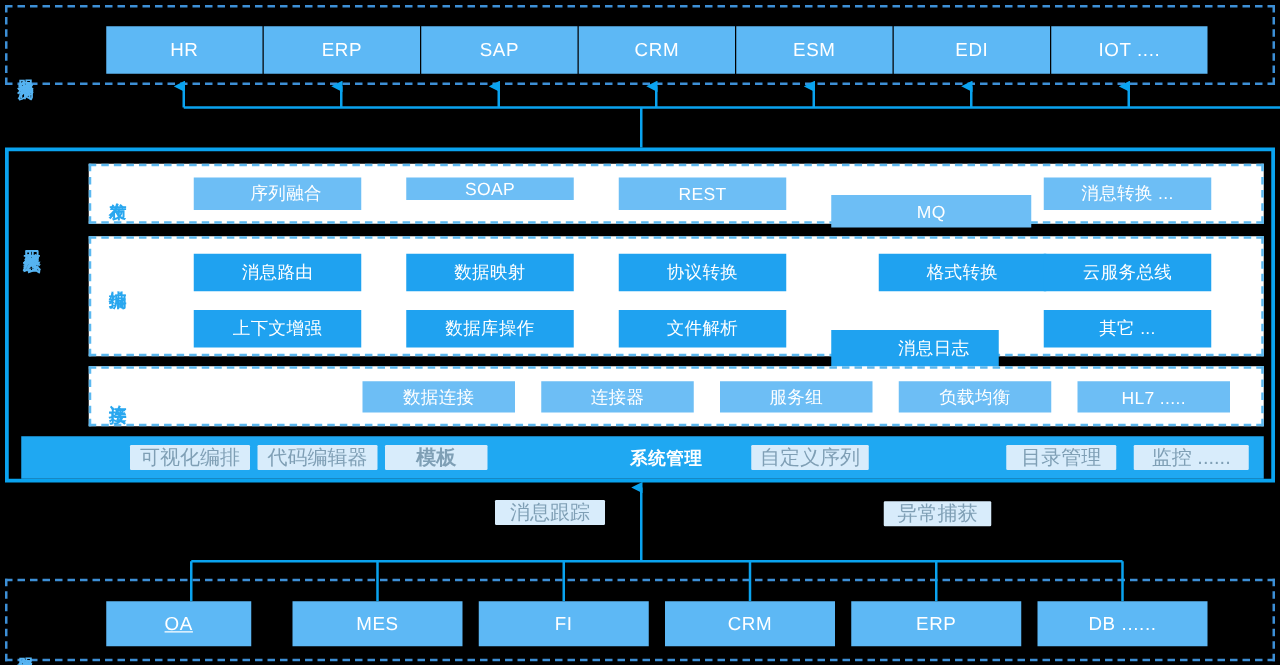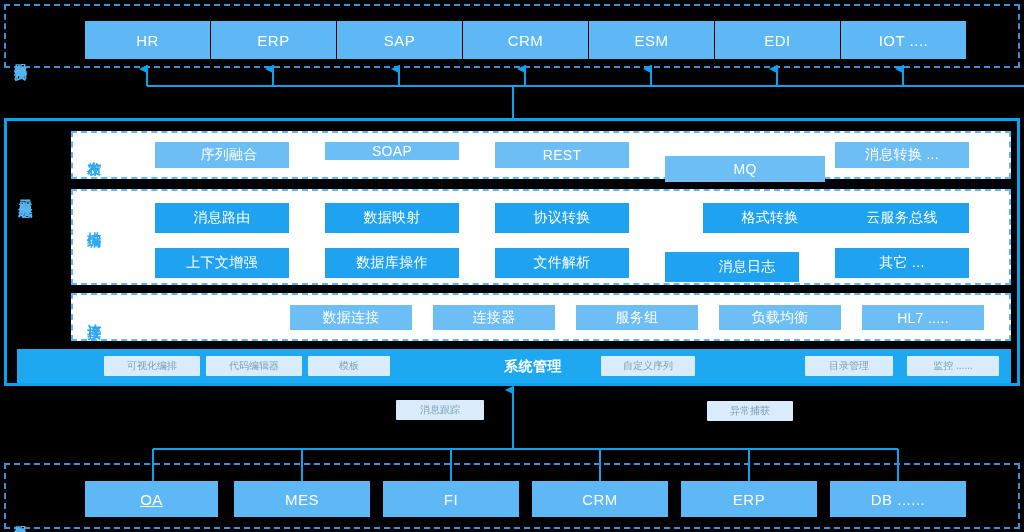--- a/index.html
+++ b/index.html
@@ -73,21 +73,21 @@
     left: 10px; top: 228px; width: 994px; height: 34px;
     background: #1fa8f2;
     display: flex; align-items: center;
   }
   .syschip {
     position: absolute;
     display: flex; align-items: center; justify-content: center;
     height: 20px;
     background: #d8ecfb;
     color: #7f9fb5;
-    font-size: 10px;
+    font-size: 16px;
     border-radius: 1px;
   }
   #sysbar-title {
     position: absolute;
     color: #ffffff; font-size: 14px; font-weight: bold;
     letter-spacing: .5px;
   }
 
   
   #wires { position: absolute; left: 0; top: 0; width: 1024px; height: 532px; pointer-events: none; }
@@ -173,21 +173,21 @@
 
     <div class="cell orch" style="left:148px; top:127px; width:134px; height:30px;">
         <span>上下文增强</span>
       </div>
     <div class="cell orch" style="left:318px; top:127px; width:134px; height:30px;">
         <span>数据库操作</span>
       </div>
     <div class="cell orch" style="left:488px; top:127px; width:134px; height:30px;">
         <span>文件解析</span>
       </div>
-    <div class="cell orch" style="left:658px; top:131px; width:134px; height:30px;padding-left:30px;">
+    <div class="cell orch" style="left:658px; top:143px; width:134px; height:30px;padding-left:30px;">
         <span>消息日志</span>
       </div>
     <div class="cell orch" style="left:828px; top:127px; width:134px; height:30px;">
         <span>其它 ...</span>
       </div>
 
     <div class="buslane" style="left:64px; top:172px; width:940px; height:48px;"></div>
     <div class="lane-label" style="left:80px; top:180px; width:22px;">
       <span style="writing-mode:vertical-rl; text-orientation:upright; display:inline-block;">连接</span>
     </div>
@@ -207,21 +207,21 @@
         <span>HL7 .....</span>
       </div>
 
     <div id="sysbar">
       <div class="syschip" style="left:87px;  top:7px; width:96px;">
           <span>可视化编排</span>
         </div>
       <div class="syschip" style="left:189px; top:7px; width:96px;">
           <span>代码编辑器</span>
         </div>
-      <div class="syschip" style="left:291px; top:7px; width:82px;">
+      <div class="syschip" style="left:291px; top:7px; width:82px;font-weight:bold;">
           <span>模板</span>
         </div>
       <div class="syschip" style="left:379px; top:7px; width:88px;margin-top:44px;">
           <span>消息跟踪</span>
         </div>
 
       <div id="sysbar-title" style="left:487px; top:9px;">系统管理</div>
 
       <div class="syschip" style="left:584px; top:7px; width:94px;">
           <span>自定义序列</span>
@@ -240,21 +240,21 @@
   </div>
 
   <div class="band" style="left:4px; top:463px; width:1016px; height:66px;"></div>
 
   <div class="vlabel" style="position:absolute; left:14px; top:476px; height:44px; font-size:13px;
               display:flex; flex-direction:row-reverse; gap:1px;">
     <span>提供</span>
     <span>服务</span>
   </div>
 
-  <div class="sbox" style="left:85px;  top:481px; width:133px; height:36px;text-decoration:underline;">
+  <div class="sbox" style="left:85px;  top:481px; width:116px; height:36px;text-decoration:underline;">
       <span>OA</span>
     </div>
   <div class="sbox" style="left:234px; top:481px; width:136px; height:36px;">
       <span>MES</span>
     </div>
   <div class="sbox" style="left:383px; top:481px; width:136px; height:36px;">
       <span>FI</span>
     </div>
   <div class="sbox" style="left:532px; top:481px; width:136px; height:36px;">
       <span>CRM</span>

